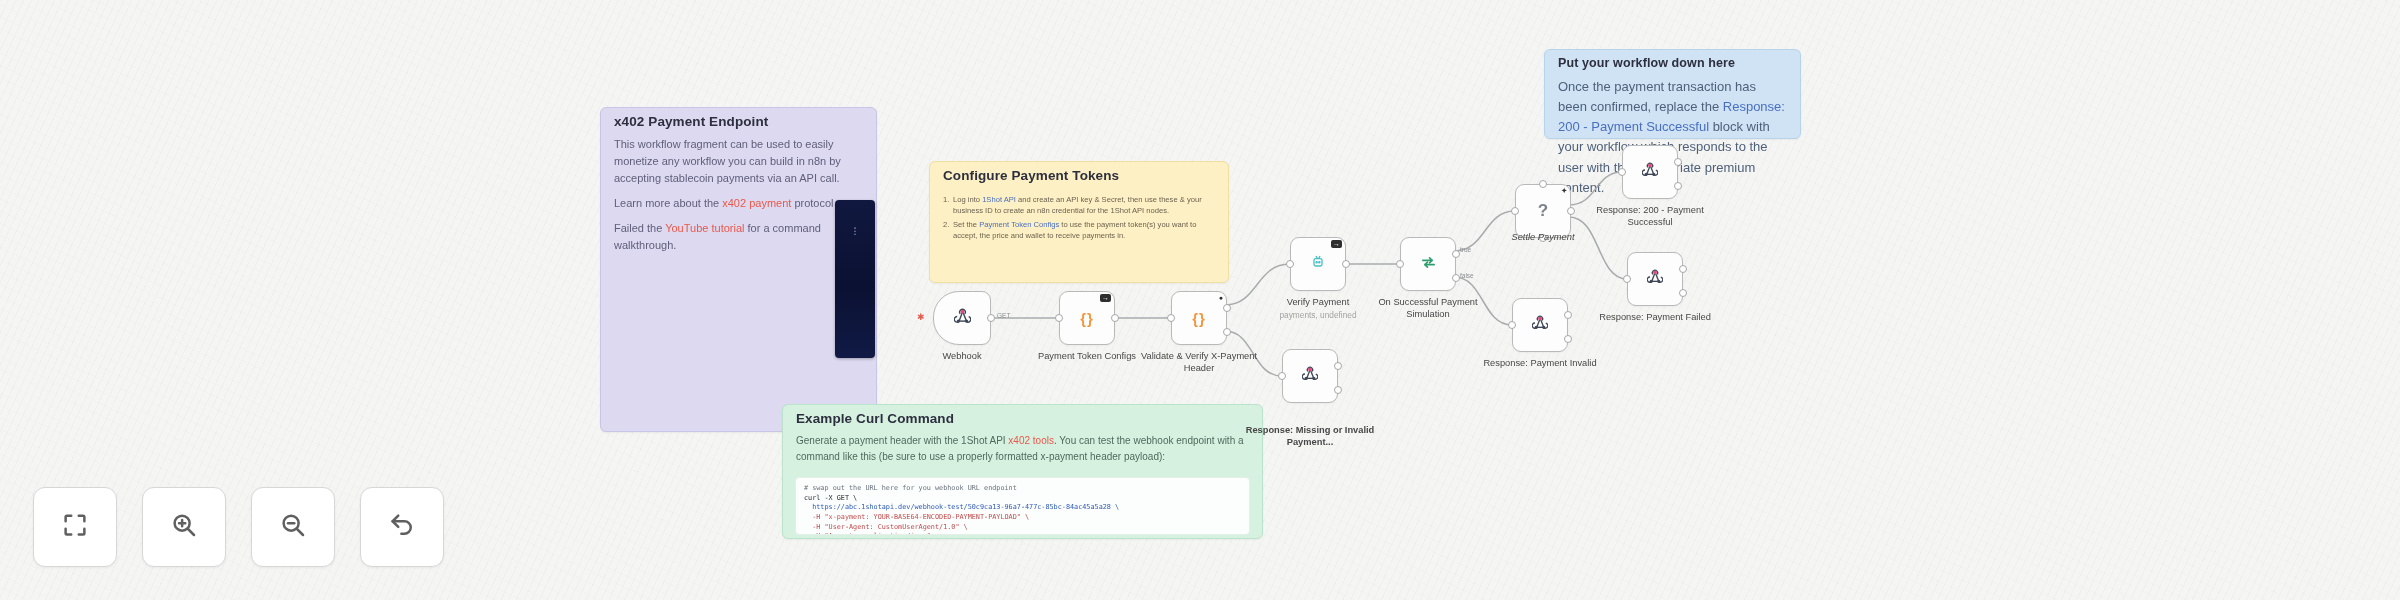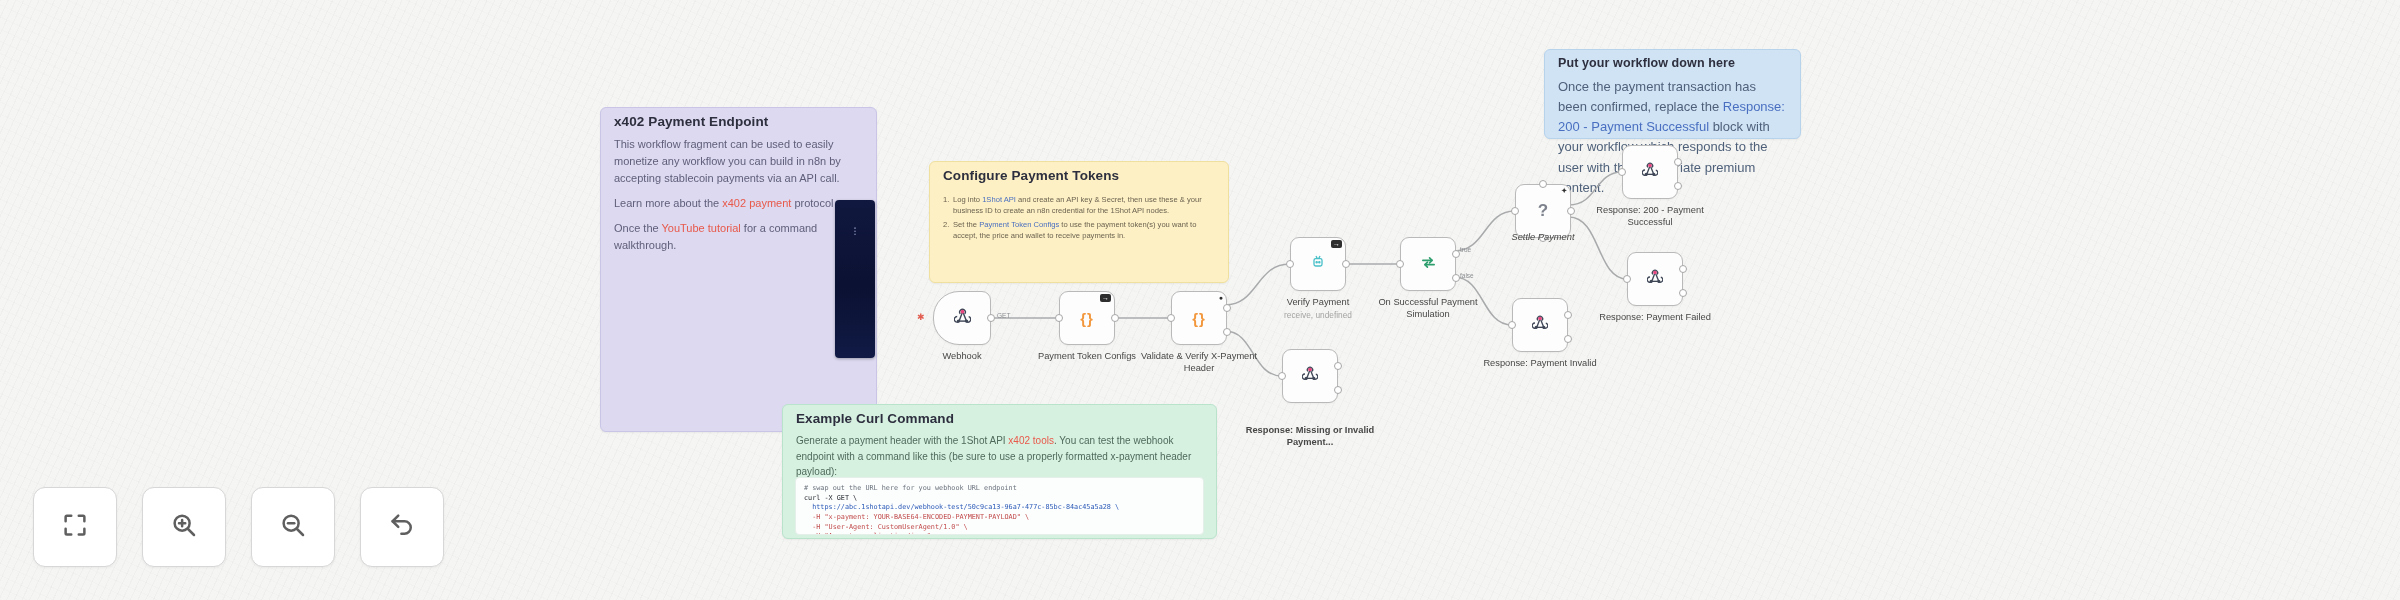--- a/index.html
+++ b/index.html
@@ -12,21 +12,21 @@
 
   
   .note{position:absolute;border-radius:6px;padding:6px 13px;box-sizing:border-box;
         box-shadow:0 1px 2px rgba(0,0,0,0.05);}
   .note h3{margin:0 0 7px 0;font-size:13.5px;font-weight:bold;color:#2d2f3e;letter-spacing:.1px;}
   .note p{margin:0 0 8px 0;font-size:11px;line-height:1.55;color:#5a5c6e;}
   .note .lnk{cursor:pointer;}
   .note-purple{left:600px;top:107px;width:277px;height:325px;background:#dcd9f0;border:1px solid #c9c5e6;}
   .note-purple p{color:#5f5e7a;}
   .note-yellow{left:929px;top:161px;width:300px;height:122px;background:#fdf0c4;border:1px solid #f0e0a0;}
-  .note-green{left:782px;top:404px;width:435px;height:135px;background:#d7f1e1;border:1px solid #b9e3cb;}
+  .note-green{left:782px;top:404px;width:481px;height:135px;background:#d7f1e1;border:1px solid #b9e3cb;}
   .note-green p{color:#4f6a5b;}
   .note-blue{left:1544px;top:49px;width:257px;height:90px;background:#cfe3f5;border:1px solid #b7d3ec;}
   .note-blue p{font-size:13px;color:#4f617a;}
   .lnk-red{color:#e8594a;}
   .lnk-blue{color:#4a6fc0;}
   .yellow-item{display:flex;font-size:7.6px;line-height:1.5;color:#6b6350;margin:0 0 2px 0;}
   .yellow-item .num{width:10px;flex:none;}
   .code-block{position:absolute;left:12px;right:12px;top:72px;height:58px;background:#fcfdfd;
       border:1px solid #e3efe8;border-radius:4px;padding:6px 8px;box-sizing:border-box;
       font-family:"DejaVu Sans Mono",monospace;font-size:6.8px;line-height:1.42;white-space:pre;overflow:hidden;}
@@ -67,21 +67,21 @@
 </style>
 </head>
 <body>
 
 <div id="stage">
 
   <div class="note note-purple">
     <h3>x402 Payment Endpoint</h3>
     <p><span>This workflow fragment can be used to easily monetize any workflow you can build in n8n by accepting stablecoin payments via an API call.</span></p>
     <p><span>Learn more about the </span><span class="lnk lnk-red">x402 payment</span><span> protocol</span></p>
-    <p><span>Once the </span><span class="lnk lnk-red">YouTube tutorial</span><span> for a command walkthrough.</span></p>
+    <p><span>Failed the </span><span class="lnk lnk-red">YouTube tutorial</span><span> for a command walkthrough.</span></p>
     <div class="video-embed">
       <div class="vglyph">⋮</div>
     </div>
   </div>
 
   <div class="note note-yellow">
     <h3>Configure Payment Tokens</h3>
     <div style="height:4px"></div>
     <div class="yellow-item">
       <span class="num">1.</span>
@@ -168,21 +168,21 @@
           <rect x="6" y="7" width="12" height="11" rx="2.5"></rect>
         <circle cx="10" cy="12.5" r="0.9" fill="#49c0c8"></circle>
           <circle cx="14" cy="12.5" r="0.9" fill="#49c0c8"></circle>
       </svg>
     </span>
     <span class="port port-in"></span>
     <span class="port port-out"></span>
   </div>
   <div class="node-label" style="left:1248px;top:297px;">
     <span>Verify Payment</span>
-    <span class="node-sublabel">receive, undefined</span>
+    <span class="node-sublabel">payments, undefined</span>
   </div>
 
   <div class="node" style="left:1400px;top:237px;">
     <span>
       <svg width="17" height="17" viewBox="0 0 24 24" fill="none" stroke="#2f9e6e" stroke-width="2.3" stroke-linecap="round" stroke-linejoin="round">
         <path d="M4 9h13"></path>
           <path d="M13.5 5.5L17 9l-3.5 3.5"></path>
         <path d="M20 15H7"></path>
           <path d="M10.5 11.5L7 15l3.5 3.5"></path>
       </svg>

